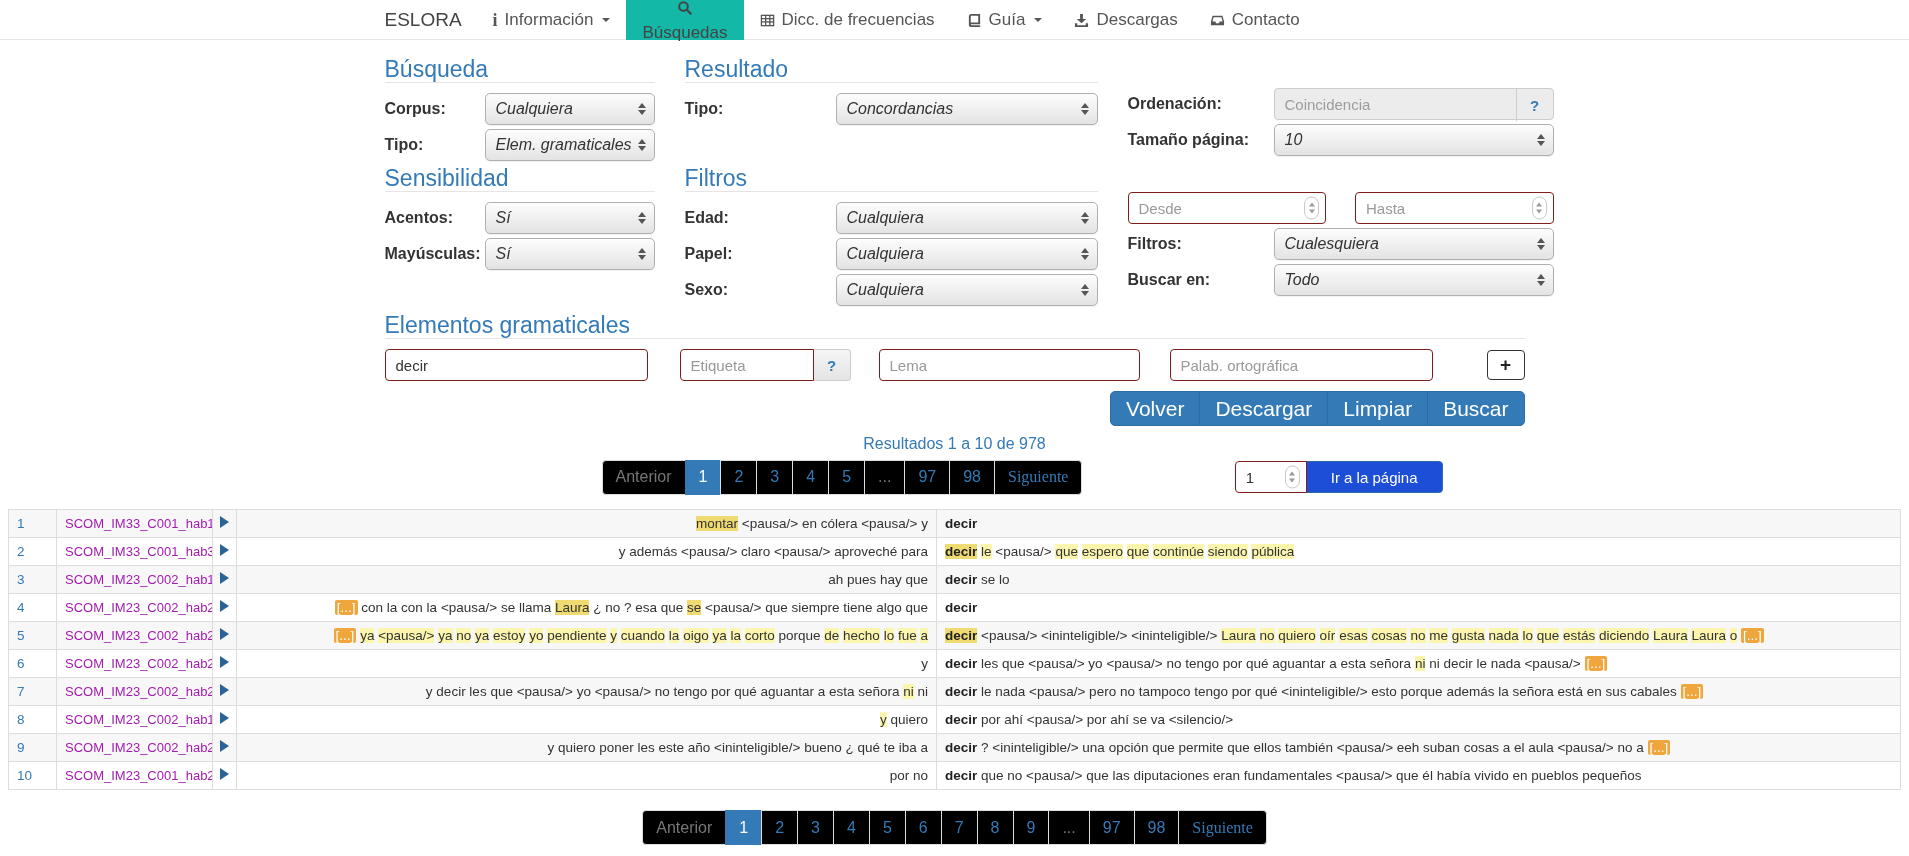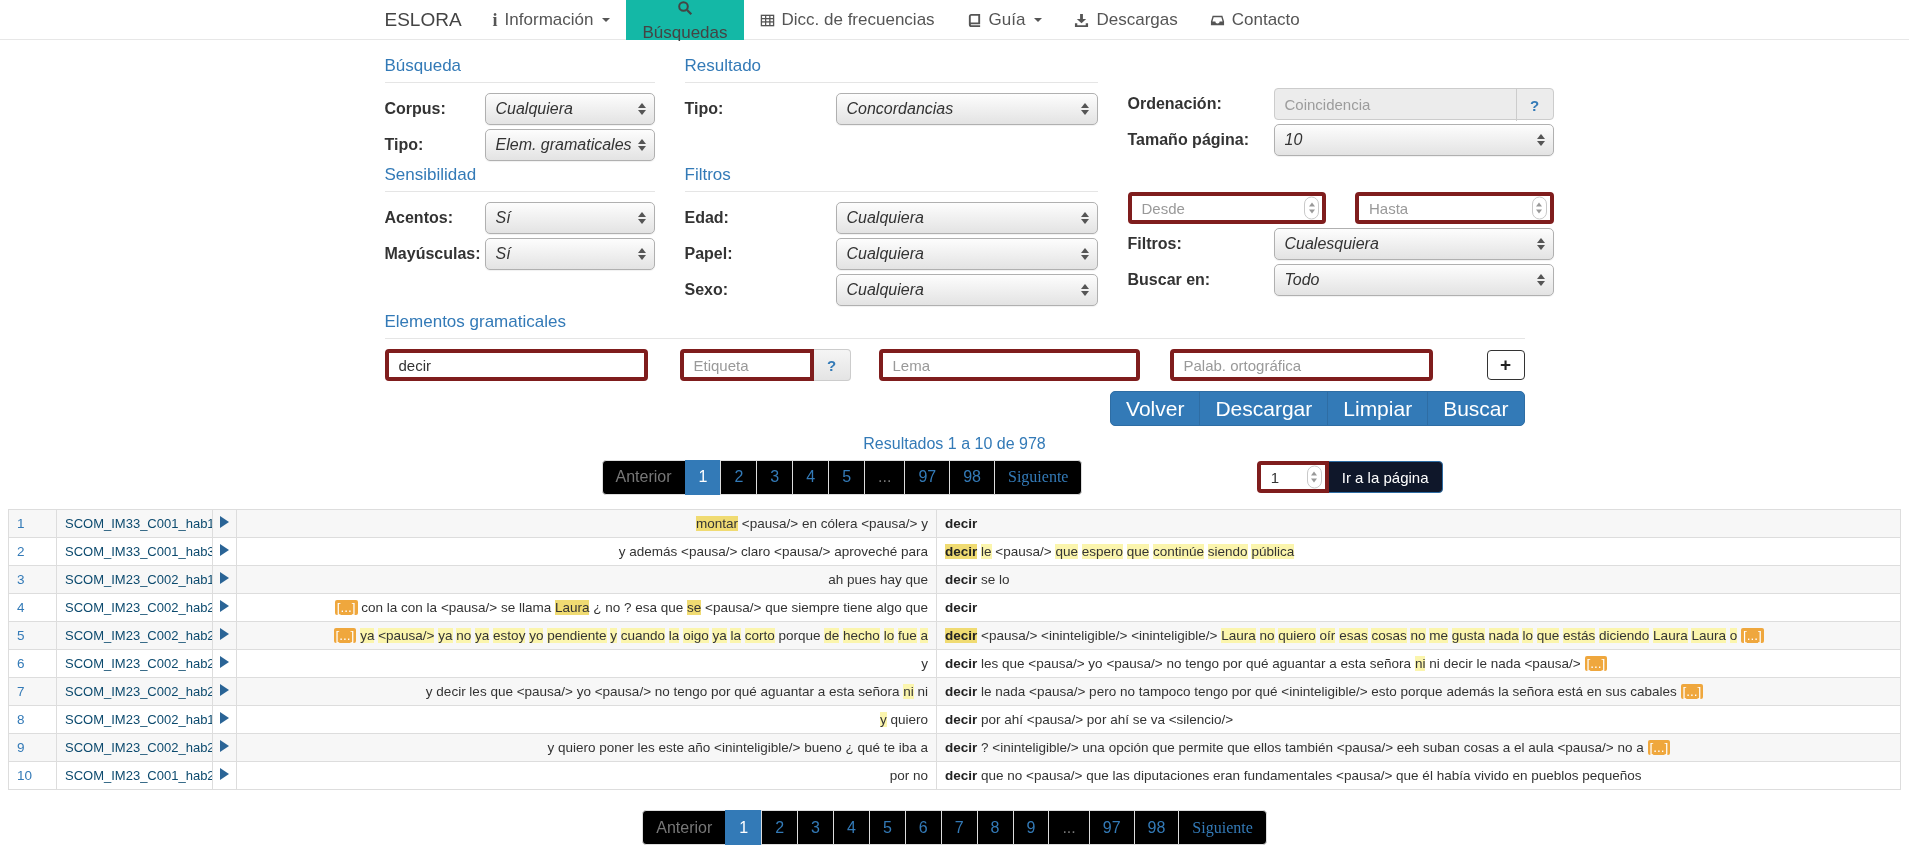--- a/index.html
+++ b/index.html
@@ -16,36 +16,36 @@
   .brand { display:flex; align-items:center; font-size:19px; color:#444; padding:0 15px 0 0; cursor:pointer; }
   .nav-item { display:flex; align-items:center; gap:7px; padding:0 16px; font-size:17px; color:#555; cursor:pointer; white-space:nowrap; }
   .nav-item.active { background:#14b8a6; color:#444;flex-direction:column; }
   .nav-item svg { display:block; }
   .info-glyph { font-family:"Liberation Serif", serif; font-weight:bold; font-size:18px; line-height:1; }
   .caret { display:inline-block; width:0; height:0; border-left:4px solid transparent; border-right:4px solid transparent; border-top:4px solid currentColor; margin-left:2px; }
 
   
   .form-wrap { margin-top:16px; }
   .form-grid { display:grid; grid-template-columns:270px 413px 426px; column-gap:30px; }
-  .legend { color:#337ab7; font-size:17px; padding-bottom:5px; border-bottom:1px solid #e5e5e5; margin-bottom:10px; height:27px; }
+  .legend { color:#337ab7; font-size:23px; padding-bottom:5px; border-bottom:1px solid #e5e5e5; margin-bottom:10px; height:27px; }
   .legend-spacer { height:32px; }
   .frow { display:flex; align-items:center; margin-bottom:4px; height:32px; }
   .frow + .legend, .gap-row { margin-top:0; }
   .gap-row { height:36px; }
   .flabel { font-weight:bold; font-size:16px; color:#333; flex:0 0 auto; }
   .col-a .flabel { width:100px; }
   .col-b .flabel { width:151px; }
   .col-c .flabel { width:146px; }
   .sel { position:relative; flex:1 1 auto; height:32px; display:flex; align-items:center;
          background:linear-gradient(180deg,#fdfdfd,#e3e3e3); border:1px solid #b0b0b0; border-radius:5px;
          padding:0 24px 0 10px; font-size:16px; color:#333; cursor:pointer; box-shadow:0 1px 1px rgba(0,0,0,.06); white-space:nowrap; overflow:hidden;font-style:italic; }
   .sel-arr { position:absolute; right:8px; top:50%; transform:translateY(-50%); }
   .sel-arr::before { content:""; display:block; width:0; height:0; border:4px solid transparent; border-bottom:5px solid #555; margin-bottom:2px; }
   .sel-arr::after  { content:""; display:block; width:0; height:0; border:4px solid transparent; border-top:5px solid #555; }
-  .txt { height:32px; border:4px solid #7f1d1d; border-radius:4px; padding:0 10px; font-size:15px; color:#333; font-family:inherit; width:100%; }
+  .txt { height:32px; border:1px solid #7f1d1d; border-radius:4px; padding:0 10px; font-size:15px; color:#333; font-family:inherit; width:100%; }
   .txt::placeholder { color:#999; }
   .igroup { display:flex; flex:1 1 auto; }
   .igroup .txt { border-radius:4px 0 0 4px; }
   .addon { width:37px; height:32px; border:1px solid #ccc; border-left:0; border-radius:0 4px 4px 0;
            background:linear-gradient(180deg,#f5f5f5,#e4e4e4); color:#337ab7; font-weight:bold; font-size:15px;
            display:flex; align-items:center; justify-content:center; cursor:pointer; }
   .disabled-group { display:flex; flex:1 1 auto; background:#ececec; border:1px solid #ccc; border-radius:4px; height:32px; }
   .disabled-group .dtxt { flex:1; display:flex; align-items:center; padding:0 10px; color:#9c9c9c; font-size:15px; white-space:nowrap; overflow:hidden; }
   .disabled-group .addon { border:0; border-left:1px solid #ccc; background:transparent; border-radius:0 4px 4px 0; }
   .numwrap { position:relative; flex:1 1 auto; }
@@ -77,30 +77,30 @@
   ul.pagination li a { display:flex; align-items:center; justify-content:center; min-width:34px; padding:0 13px; height:35px;
                        border:1px solid #ddd; margin-left:-1px; color:#337ab7; font-size:16px; text-decoration:none; background:#000000; cursor:pointer; }
   ul.pagination li:first-child a { border-radius:4px 0 0 4px; margin-left:0; }
   ul.pagination li:last-child a { border-radius:0 4px 4px 0;font-family:Liberation Serif, serif; }
   ul.pagination li.active a { background:#337ab7; border-color:#337ab7; color:#fff; }
   ul.pagination li.muted a { color:#777; cursor:default; }
   .pager-top { margin-left:217px; }
   .goto { margin-left:auto; margin-right:82px; display:flex; }
   .goto .numwrap { width:72px; flex:none; }
   .goto .txt { border-radius:4px 0 0 4px; font-size:15px; }
-  .goto-btn { background:#0f172a; border:1px solid #2e6da4; color:#fff; font-size:15px; font-family:inherit;
-              height:32px; padding:0 13px; border-radius:0 4px 4px 0; margin-left:-1px; cursor:pointer; }
+  .goto-btn { background:#1d4ed8; border:1px solid #2e6da4; color:#fff; font-size:15px; font-family:inherit;
+              height:32px; padding:0 24px; border-radius:0 4px 4px 0; margin-left:-1px; cursor:pointer; }
 
   
   .rtable { border-collapse:collapse; width:calc(100% - 16px); margin:14px 8px 0 8px; table-layout:fixed; font-size:13.5px; }
   .rtable td { border:1px solid #ddd; height:28px; padding:2px 8px; vertical-align:middle; white-space:nowrap; overflow:hidden; }
   .rtable tr:nth-child(odd) { background:#f7f7f7; }
   .rtable tr:nth-child(even) { background:#fff; }
   td.c-num { width:48px; } td.c-num a { color:#337ab7; text-decoration:none; cursor:pointer; }
-  td.c-code { width:156px; font-size:13px; color:#0c4a6e; }
+  td.c-code { width:156px; font-size:13px; color:#a21caf; }
   td.c-play { width:24px; padding:2px 0; text-align:center; }
   td.c-left { width:700px; text-align:right; }
   td.c-match { }
   .play-tri { display:inline-block; width:0; height:0; border-top:6px solid transparent; border-bottom:6px solid transparent;
               border-left:9px solid #2a6496; cursor:pointer; }
   .m-b { font-weight:bold; color:#222; }
   .m-s { background:#f0db72; }
   .m-l { background:#fbf5ad; }
   .m-o { background:#efa73d; color:#fff; border-radius:2px; padding:0 2px; }
 

